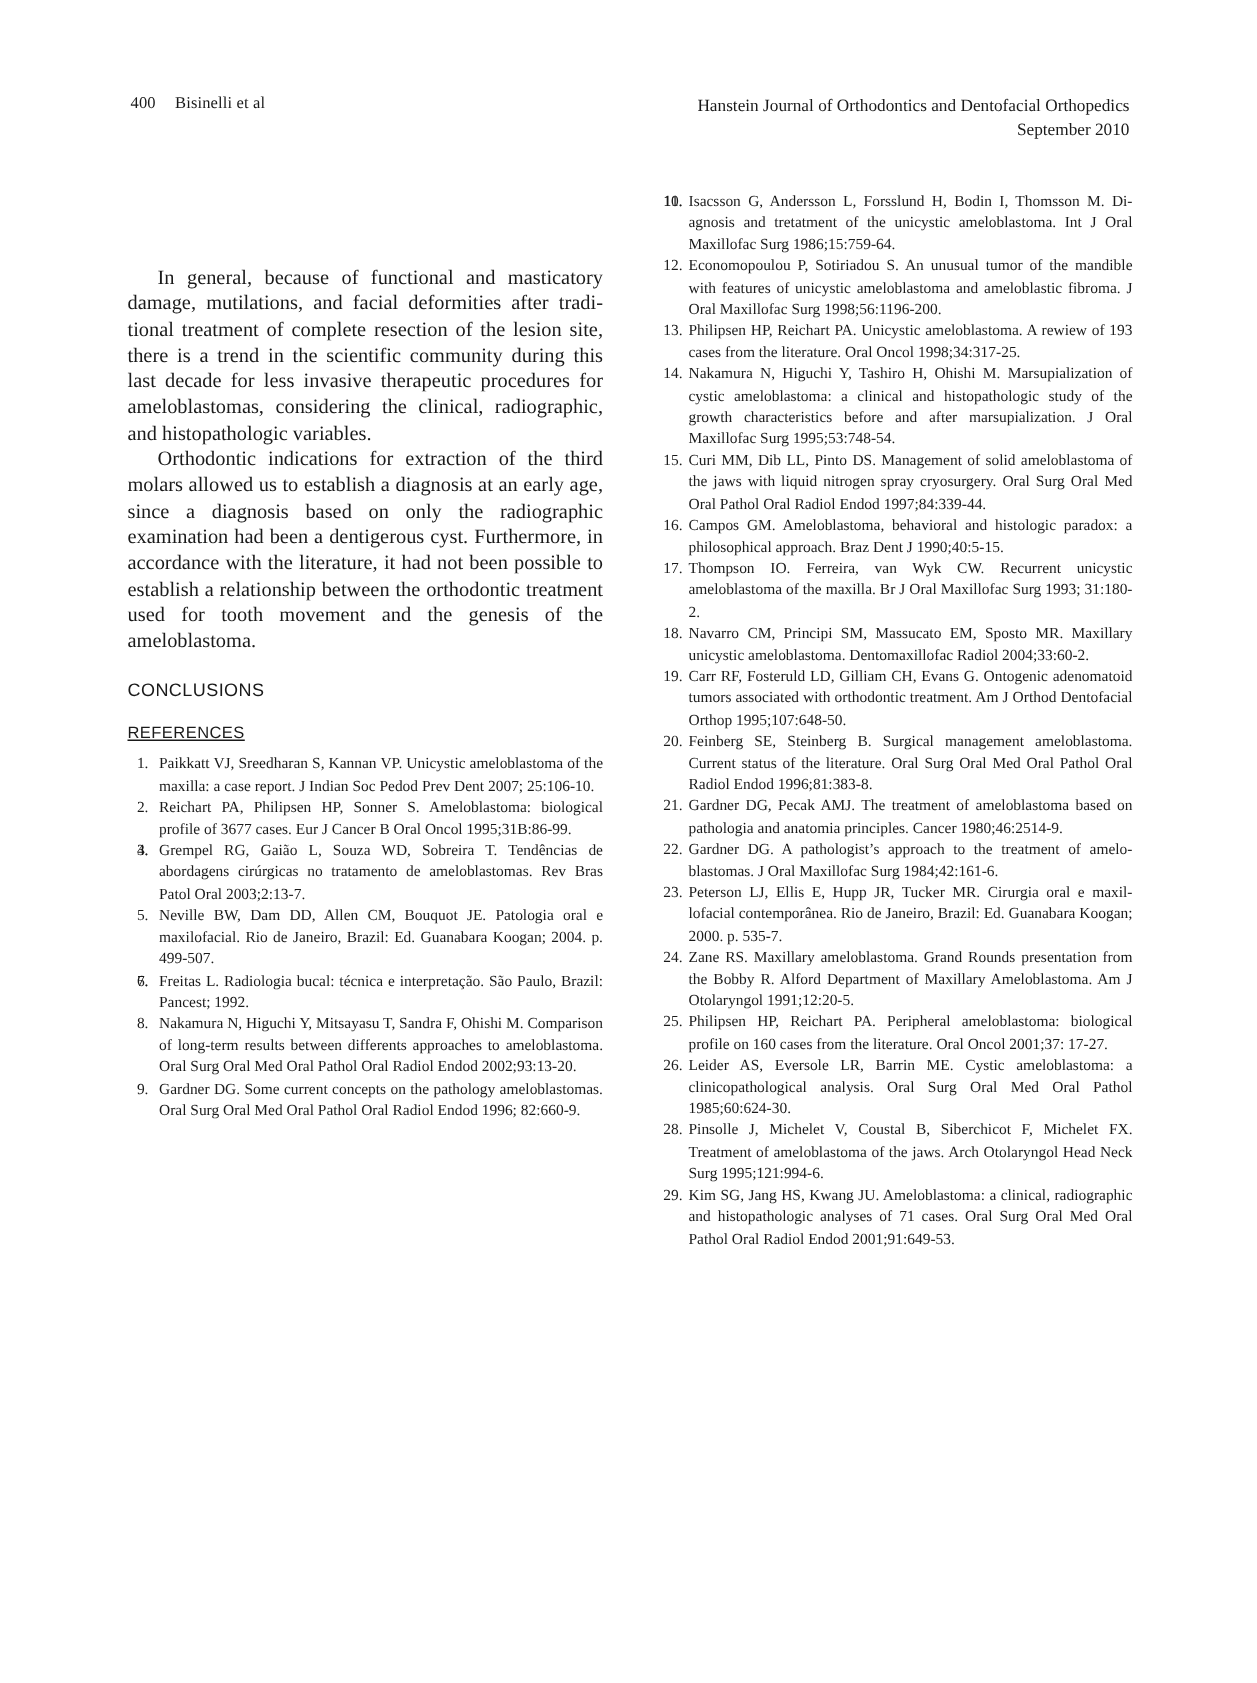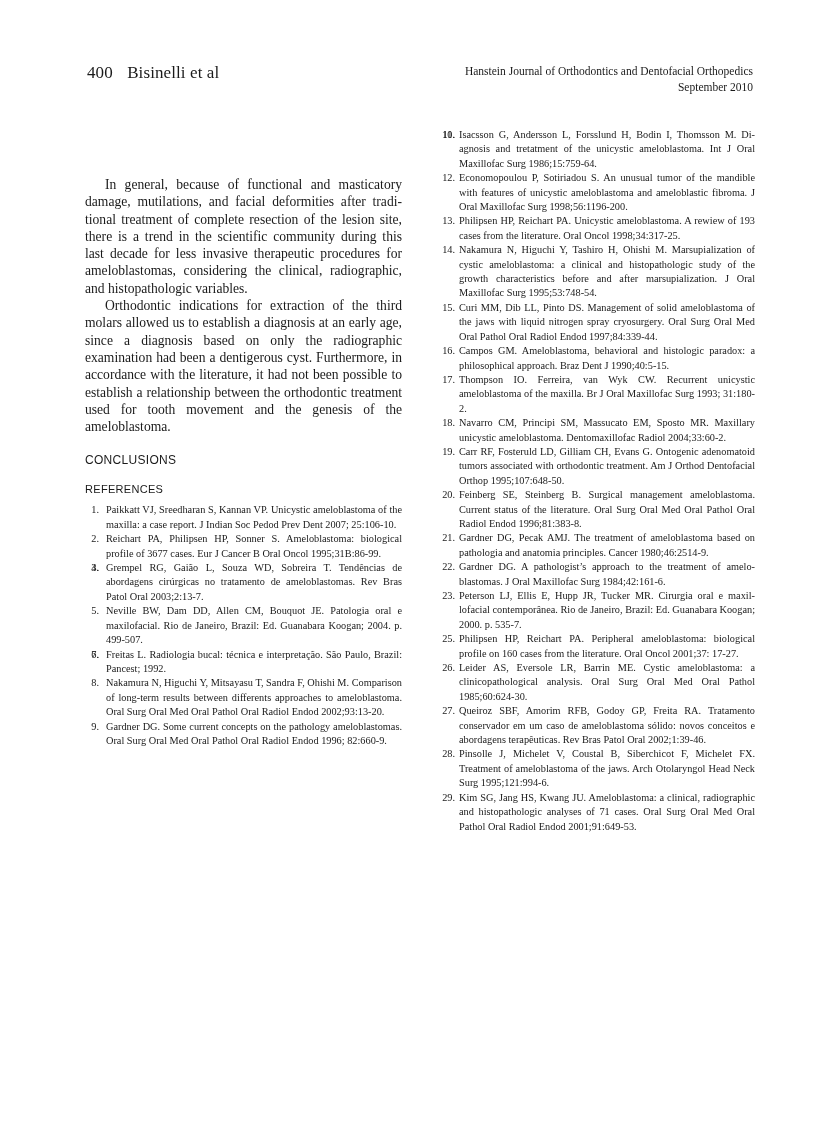--- a/index.html
+++ b/index.html
@@ -1,24 +1,24 @@
 <!DOCTYPE html>
 <html><head>
 <meta charset="utf-8">
 <style>
   html, body { margin:0; padding:0; background:#ffffff; }
   body { width:838px; height:1122px; position:relative; overflow:hidden; color:#1a1a1a; font-family:"Liberation Serif", "DejaVu Serif", serif; }
-  .header-left { position:absolute; left:87px; top:63px; font-size:17px; letter-spacing:0.1px; }
+  .header-left { position:absolute; left:87px; top:63px; font-size:11px; letter-spacing:0.1px; }
   .header-left .pg { margin-right:10px; }
   .header-right { position:absolute; right:85px; top:63px; font-size:11.5px; text-align:right; line-height:16px; }
   .col-left { position:absolute; left:85px; top:138px; width:317px;margin-top:38px; }
   .col-right { position:absolute; left:437px; top:128px; width:318px; }
   .body-p { font-size:13.6px; line-height:17.3px; text-align:justify; margin:0; text-indent:20px; hyphens:manual; }
   .section-head { font-family:"Liberation Sans", "DejaVu Sans", sans-serif; font-size:12px; letter-spacing:0.3px; margin:18px 0 9px 0; }
-  .section-head.refs { margin:16px 0 8px 0; font-size:11px; }
+  .section-head.refs { margin:16px 0 8px 0; font-size:11px;text-decoration:underline; }
   ol.refs { list-style:none; margin:0; padding:0; }
   ol.refs li { position:relative; padding-left:22px; font-size:10.3px; line-height:14.4px; text-align:justify; margin-bottom:0px; }
   ol.refs li .num { position:absolute; left:0; width:18px; text-align:right; }
   .col-left ol.refs li { padding-left:21px; }
   .col-left ol.refs li .num { left:0; width:14px; text-align:right; }
 </style>
 </head>
 <body>
 
 <div class="header-left">
@@ -57,19 +57,19 @@
     <li><span class="num">14.</span><span>Nakamura N, Higuchi Y, Tashiro H, Ohishi M. Marsupialization of cystic ameloblastoma: a clinical and histopathologic study of the growth characteristics before and after marsupialization. J Oral Maxillofac Surg 1995;53:748-54.</span></li>
     <li><span class="num">15.</span><span>Curi MM, Dib LL, Pinto DS. Management of solid ameloblas­toma of the jaws with liquid nitrogen spray cryosurgery. Oral Surg Oral Med Oral Pathol Oral Radiol Endod 1997;84:339-44.</span></li>
     <li><span class="num">16.</span><span>Campos GM. Ameloblastoma, behavioral and histologic paradox: a philosophical approach. Braz Dent J 1990;40:5-15.</span></li>
     <li><span class="num">17.</span><span>Thompson IO. Ferreira, van Wyk CW. Recurrent unicystic ameloblastoma of the maxilla. Br J Oral Maxillofac Surg 1993; 31:180-2.</span></li>
     <li><span class="num">18.</span><span>Navarro CM, Principi SM, Massucato EM, Sposto MR. Maxillary unicystic ameloblastoma. Dentomaxillofac Radiol 2004;33:60-2.</span></li>
     <li><span class="num">19.</span><span>Carr RF, Fosteruld LD, Gilliam CH, Evans G. Ontogenic adeno­matoid tumors associated with orthodontic treatment. Am J Orthod Dentofacial Orthop 1995;107:648-50.</span></li>
     <li><span class="num">20.</span><span>Feinberg SE, Steinberg B. Surgical management ameloblastoma. Current status of the literature. Oral Surg Oral Med Oral Pathol Oral Radiol Endod 1996;81:383-8.</span></li>
     <li><span class="num">21.</span><span>Gardner DG, Pecak AMJ. The treatment of ameloblastoma based on pathologia and anatomia principles. Cancer 1980;46:2514-9.</span></li>
     <li><span class="num">22.</span><span>Gardner DG. A pathologist’s approach to the treatment of amelo­blastomas. J Oral Maxillofac Surg 1984;42:161-6.</span></li>
     <li><span class="num">23.</span><span>Peterson LJ, Ellis E, Hupp JR, Tucker MR. Cirurgia oral e maxil­lofacial contemporânea. Rio de Janeiro, Brazil: Ed. Guanabara Koogan; 2000. p. 535-7.</span></li>
+    <li><span class="num">24.</span><span>Zane RS. Maxillary ameloblastoma. Grand Rounds presentation from the Bobby R. Alford Department of Maxillary Ameloblas­toma. Am J Otolaryngol 1991;12:20-5.</span></li>
     <li><span class="num">25.</span><span>Philipsen HP, Reichart PA. Peripheral ameloblastoma: biological profile on 160 cases from the literature. Oral Oncol 2001;37: 17-27.</span></li>
     <li><span class="num">26.</span><span>Leider AS, Eversole LR, Barrin ME. Cystic ameloblastoma: a clinicopathological analysis. Oral Surg Oral Med Oral Pathol 1985;60:624-30.</span></li>
-    <li><span class="num">27.</span><span>Queiroz SBF, Amorim RFB, Godoy GP, Freita RA. Tratamento conservador em um caso de ameloblastoma sólido: novos concei­tos e abordagens terapêuticas. Rev Bras Patol Oral 2002;1:39-46.</span></li>
     <li><span class="num">28.</span><span>Pinsolle J, Michelet V, Coustal B, Siberchicot F, Michelet FX. Treatment of ameloblastoma of the jaws. Arch Otolaryngol Head Neck Surg 1995;121:994-6.</span></li>
     <li><span class="num">29.</span><span>Kim SG, Jang HS, Kwang JU. Ameloblastoma: a clinical, radio­graphic and histopathologic analyses of 71 cases. Oral Surg Oral Med Oral Pathol Oral Radiol Endod 2001;91:649-53.</span></li>
   </ol>
 </div>
 
 </body></html>

